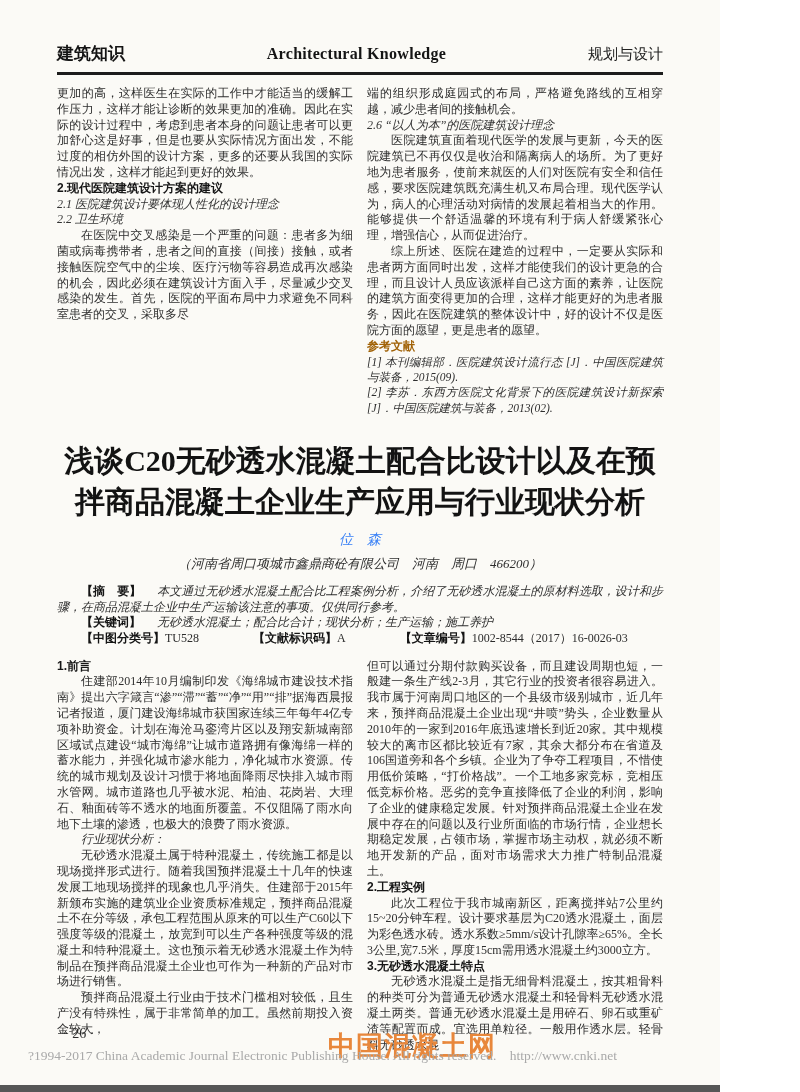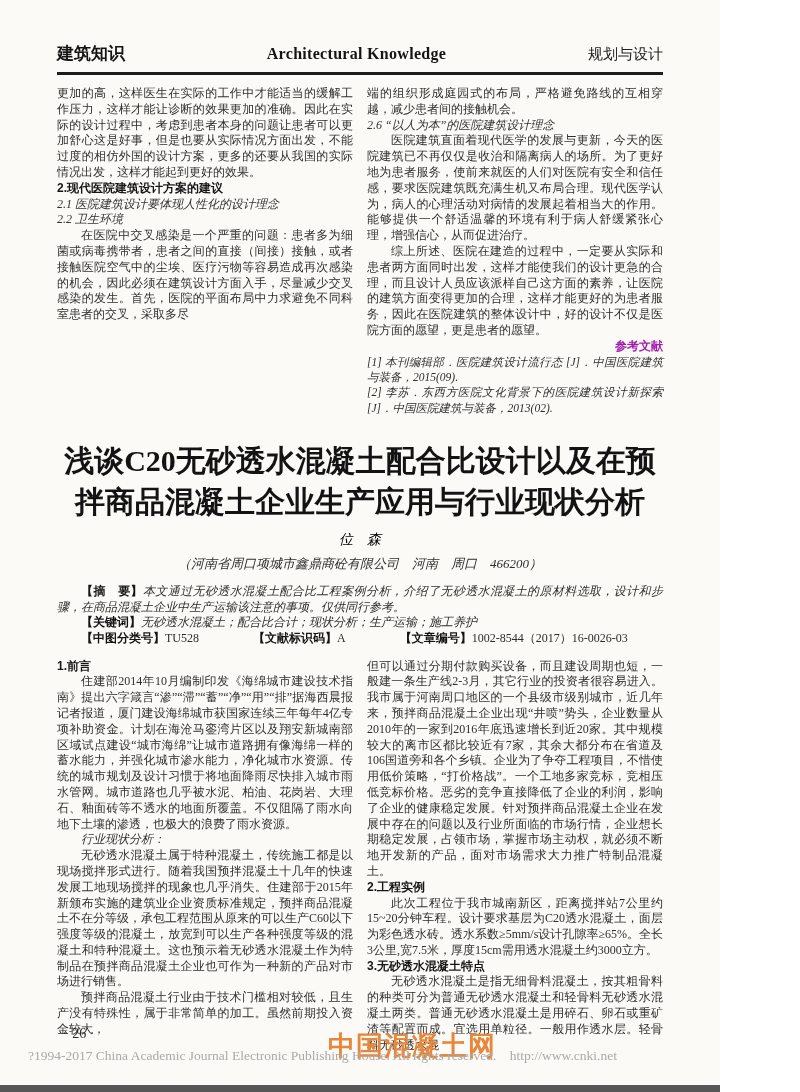--- a/index.html
+++ b/index.html
@@ -21,36 +21,36 @@
   .m-right { font-size:15px; color:#222; }
 
   
   .cols { display:flex; gap:14px; margin-top:11px; }
   .col  { flex:1; min-width:0; font-size:12px; line-height:15.8px; text-align:justify; color:#2e2e2e; }
   .col p { margin:0; }
   p.indent { text-indent:2em; }
   p.noind  { text-indent:0; }
   p.h   { font-family:"Liberation Sans","DejaVu Sans",sans-serif; font-weight:bold; color:#161616; font-style:normal; }
   p.sub { font-style:italic; color:#333; }
-  p.refhead { text-align:right; font-family:"Liberation Sans","DejaVu Sans",sans-serif; font-weight:bold; color:#a21caf; }
+  p.refhead { text-align:left; font-family:"Liberation Sans","DejaVu Sans",sans-serif; font-weight:bold; color:#a16207; }
   p.ref { font-style:italic; font-size:11.5px; line-height:15.4px; }
 
   
   .title {
     margin:24px auto 0; max-width:668px; text-align:center;
     font-weight:bold; font-size:30px; line-height:41px; color:#131313;
     font-family:"Liberation Serif","DejaVu Serif",serif;
   }
-  .author { margin-top:9px; text-align:center; font-size:14px; font-style:italic; color:#000000; }
+  .author { margin-top:9px; text-align:center; font-size:14px; font-style:italic; color:#3b82f6; }
   .affil  { margin-top:6px; text-align:center; font-size:13px; font-style:italic; color:#2d2d2d; }
 
   .meta { margin-top:11px; font-size:12px; line-height:15.6px; text-align:justify; }
   .meta p { text-indent:2em; }
   .lbl { font-family:"Liberation Sans","DejaVu Sans",sans-serif; font-weight:bold; font-style:normal; color:#141414; }
-  .val { font-style:italic; color:#2e2e2e; }
+  .val { font-style:italic; color:#2e2e2e;margin-left:16px; }
   .meta-item { margin-right:54px; }
   .meta-item:last-child { margin-right:0; }
 
   .body-cols { margin-top:12px; }
 
   
   .pagenum   { position:absolute; left:64px; top:1026px; font-size:14px; color:#2b2b2b; }
   .watermark {
     position:absolute; left:328px; top:1028px;
     font-family:"Liberation Sans","DejaVu Sans",sans-serif;

